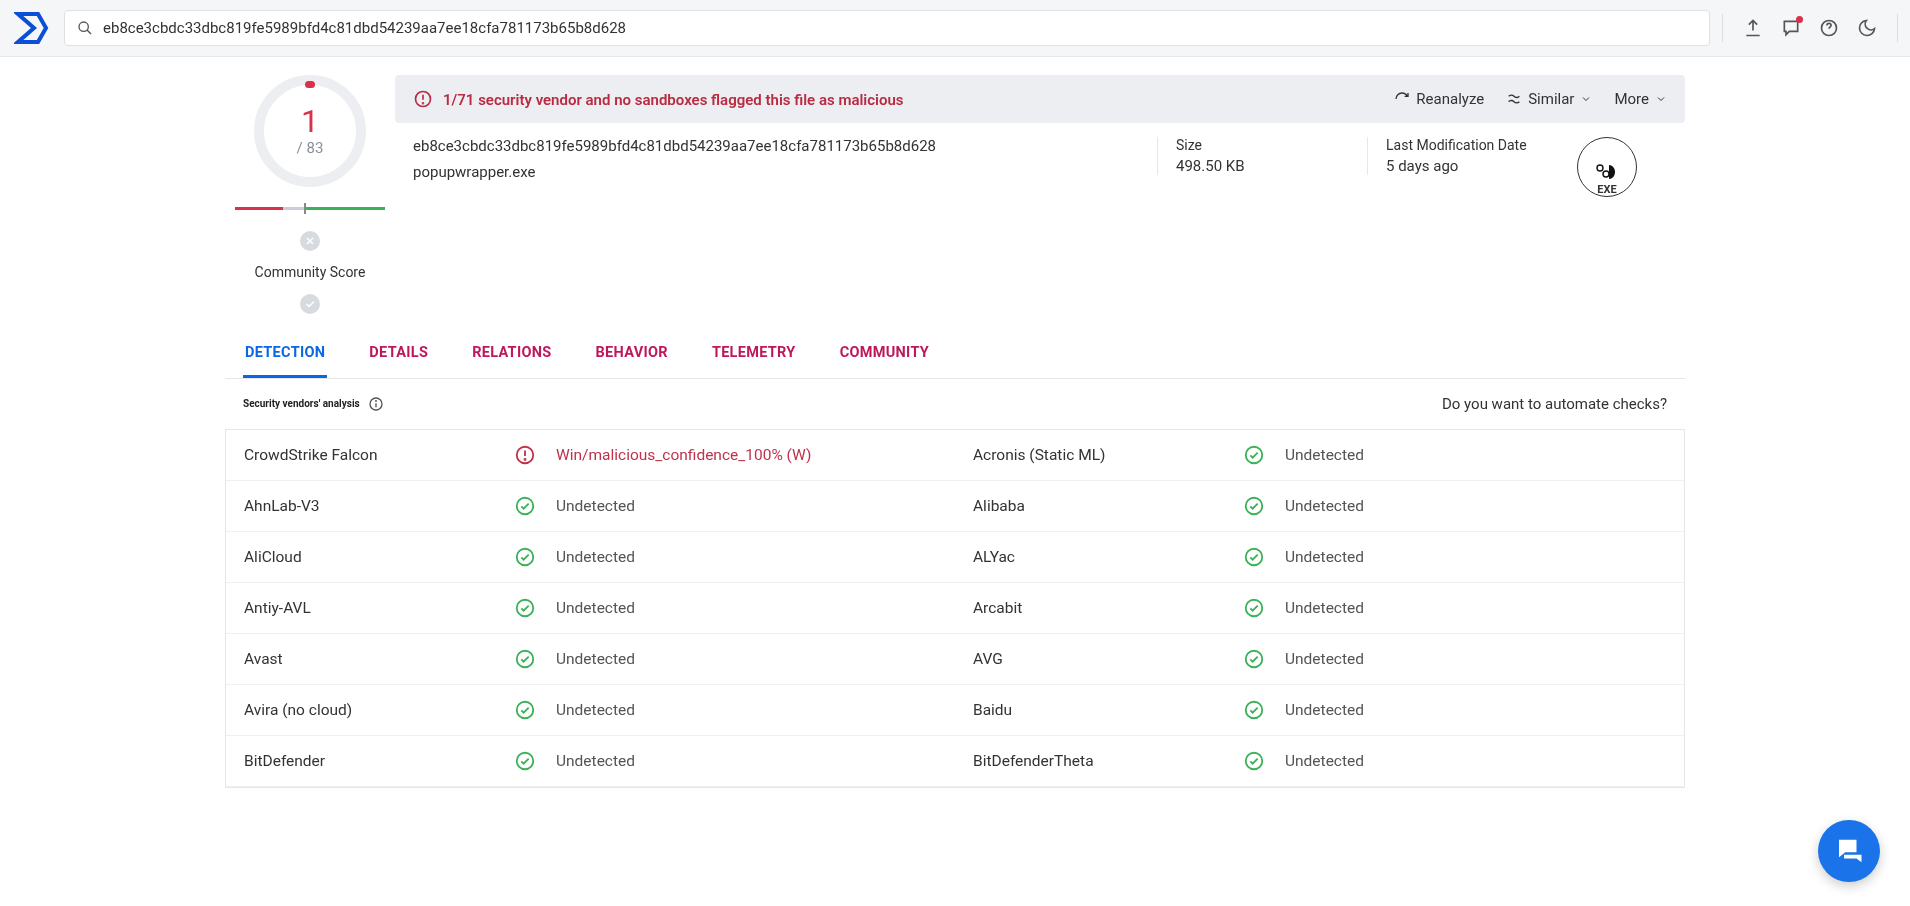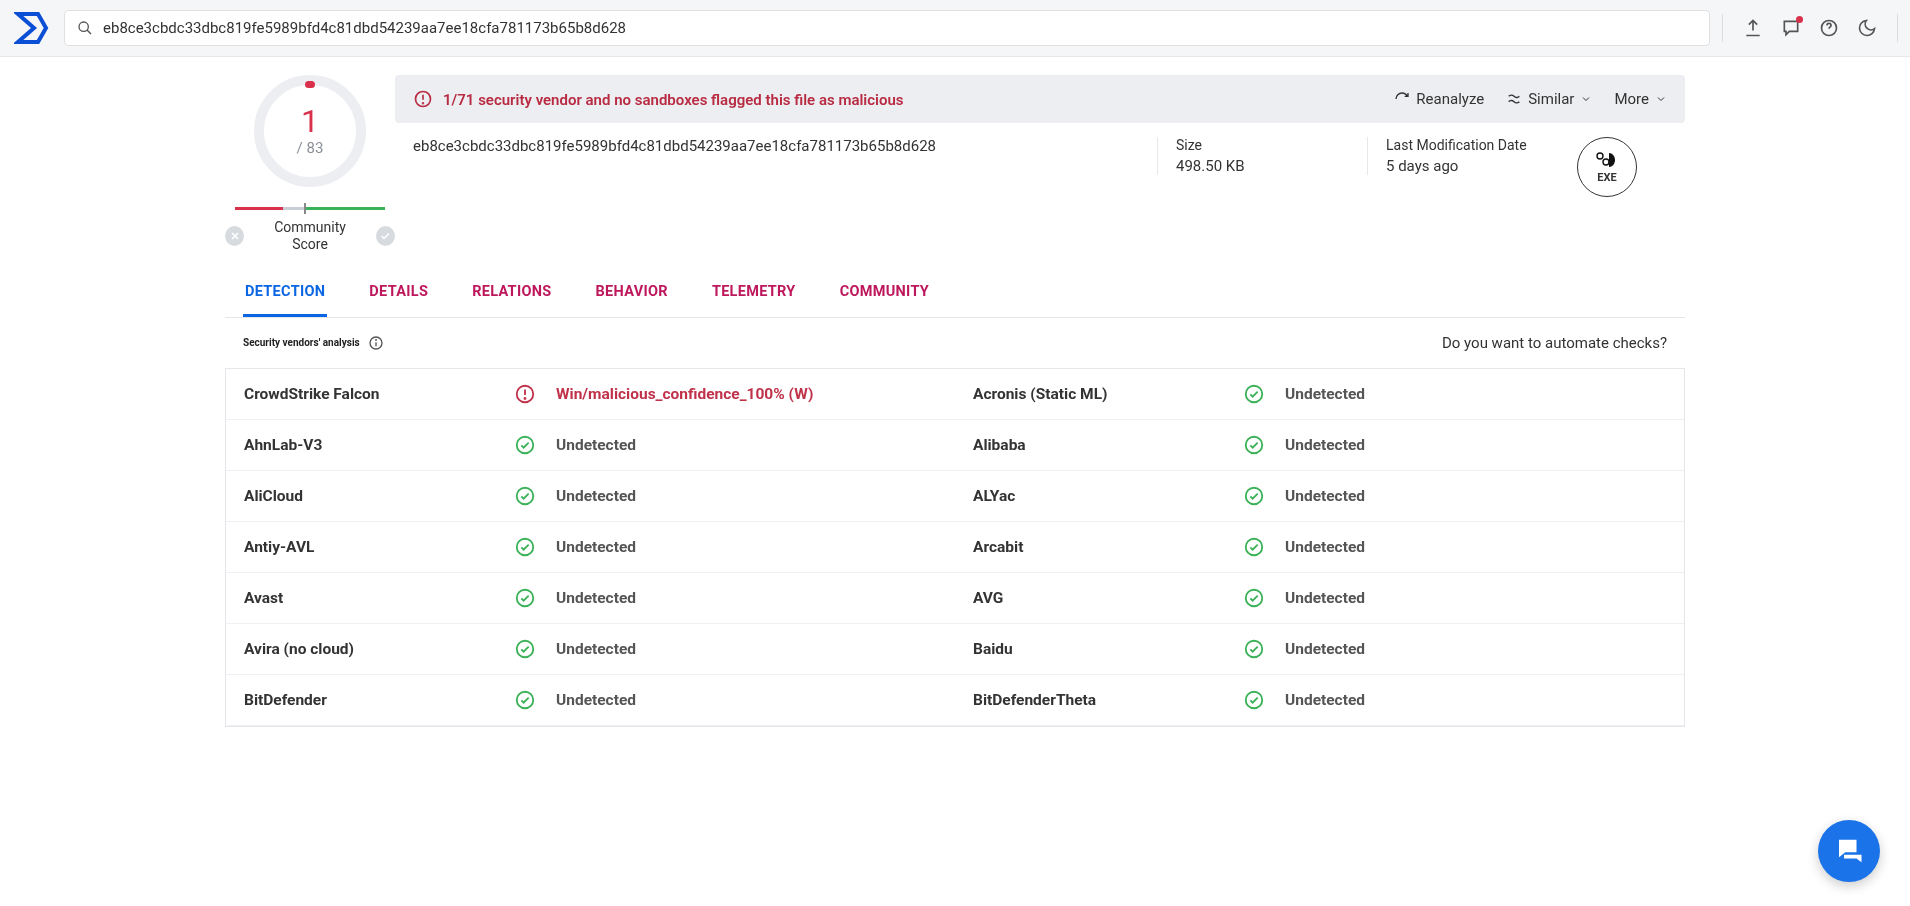--- a/index.html
+++ b/index.html
@@ -19,52 +19,52 @@
 .score-panel { display:flex; flex-direction:column; align-items:center; }
 .score-ring { width: 112px; height: 112px; border-radius: 50%; border: 10px solid #eceef1; display:flex; flex-direction:column; align-items:center; justify-content:center; position:relative; }
 .score-ring .tick { position:absolute; top:-4px; left:50%; transform:translateX(-50%); width:10px; height:7px; background:#d9304c; border-radius:4px; }
 .score-main { font-size: 32px; color:#d9304c; font-weight:400; line-height:1; }
 .score-total { font-size: 15px; color:#8a8f98; margin-top:2px; }
 .gauge { width: 150px; height: 4px; display:flex; margin-top: 20px; position:relative; }
 .gauge .red { width:32%; background:#d9304c; height:3px; }
 .gauge .gray { width:14%; background:#c9ced6; height:3px; }
 .gauge .green { width:54%; background:#3bb158; height:3px; }
 .gauge .thumb { position:absolute; top:-4px; left:46%; width:2px; height:11px; background:#888; }
-.community-row { display:flex; align-items:center; gap:13px; margin-top:8px; }
+.community-row { display:flex; align-items:center; gap:13px; margin-top:20px;flex-direction:column; }
 .community-row .circ { width:20px; height:20px; border-radius:50%; background:#d7dbe0; display:flex; align-items:center; justify-content:center; color:#fff; }
 .community-label { font-size:14px; color:#333; text-align:center; line-height:1.2; }
 
 .detail-panel { }
 .alert-bar { background:#eceef1; border-radius:4px; padding: 14px 18px; display:flex; align-items:center; gap:10px; }
 .alert-bar .alert-msg { color:#b82b42; font-weight:600; font-size:15px; flex:1; display:flex; align-items:flex-end; gap:10px; }
 .alert-actions { display:flex; align-items:center; gap:22px; color:#333; }
 .action-btn { display:flex; align-items:center; gap:6px; cursor:pointer; }
 
 .file-info { padding: 14px 18px 10px 18px; display:grid; grid-template-columns: 1fr 200px 200px 90px; gap: 10px; align-items:start; }
 .file-info .hash { font-size:15px; color:#333; word-break:break-all; }
 .file-info .filename { font-size:15px; color:#333; margin-top:8px; }
 .info-col { border-left:1px solid #e6e8eb; padding-left:18px; }
 .info-label { font-size:14px; color:#333; margin-bottom:4px; }
 .info-value { font-size:15px; color:#333; }
-.filetype-badge { width:60px; height:60px; border:1px solid #333; border-radius:50%; display:flex; flex-direction:column; align-items:center; justify-content:center; font-size:11px; font-weight:700; gap:2px; }
+.filetype-badge { width:60px; height:60px; border:1px solid #333; border-radius:50%; display:flex; flex-direction:column; align-items:center; justify-content:flex-end; font-size:11px; font-weight:700; gap:2px; }
 .tags { padding: 6px 18px 14px 18px; display:flex; gap:10px; }
 .tag { background:#eef0f3; color:#697180; padding:3px 12px; border-radius:12px; font-size:13px; }
 
 .tabs { display:flex; border-bottom:1px solid #e4e6ea; margin-top:20px; padding-left:18px; gap:40px; }
 .tab { padding: 10px 2px 14px 2px; font-size:14.5px; font-weight:700; letter-spacing:0.3px; color:#be185d; cursor:pointer; border-bottom:3px solid transparent; }
 .tab.active { color:#0b66e4; border-bottom-color:#0b66e4; }
 
 .section-head { display:flex; align-items:center; padding:16px 18px; border-bottom:1px solid #e4e6ea; }
 .section-title { font-weight:700; font-size:10px; color:#222; display:flex; align-items:center; gap:8px; }
 .section-head .spacer { flex:1; }
 .automate-link { color:#333; font-size:15px; }
 
 .vendor-table { border:1px solid #e4e6ea; border-top:none; }
 .vendor-row { display:grid; grid-template-columns: 1fr 1fr; border-bottom:1px solid #eef0f3; }
-.vendor-cell { display:grid; grid-template-columns: 250px 30px 1fr; align-items:center; padding:14px 18px; gap:16px;font-weight:bold; }
+.vendor-cell { display:grid; grid-template-columns: 250px 30px 1fr; align-items:center; padding:14px 18px; gap:16px; }
 .vendor-name { color:#333; font-size:15.5px; }
 .result-text { font-size:15.5px; }
 .result-text.undetected { color:#555; }
 .result-text.malicious { color:#c0324a; }
 .status-icon { display:inline-flex; align-items:center; justify-content:center; }
 
 .fab { position:fixed; right:30px; bottom:24px; width:62px; height:62px; border-radius:50%; background:#1a73e8; display:flex; align-items:center; justify-content:center; cursor:pointer; box-shadow:0 4px 12px rgba(0,0,0,0.2); }
 
 svg { display:block; }
 </style>
@@ -176,20 +176,21 @@
             <svg width="12" height="12" viewBox="0 0 24 24" fill="none" stroke="#333" stroke-width="2">
                 <path d="M6 9l6 6 6-6"></path>
               </svg>
           </span>
         </div>
       </div>
 
       <div class="file-info">
         <div>
           <div class="hash">eb8ce3cbdc33dbc819fe5989bfd4c81dbd54239aa7ee18cfa781173b65b8d628</div>
+          <div class="filename">popupwrapper.exe</div>
         </div>
         <div class="info-col">
           <div class="info-label">Size</div>
           <div class="info-value">498.50 KB</div>
         </div>
         <div class="info-col">
           <div class="info-label">Last Modification Date</div>
           <div class="info-value">5 days ago</div>
         </div>
         <div>

